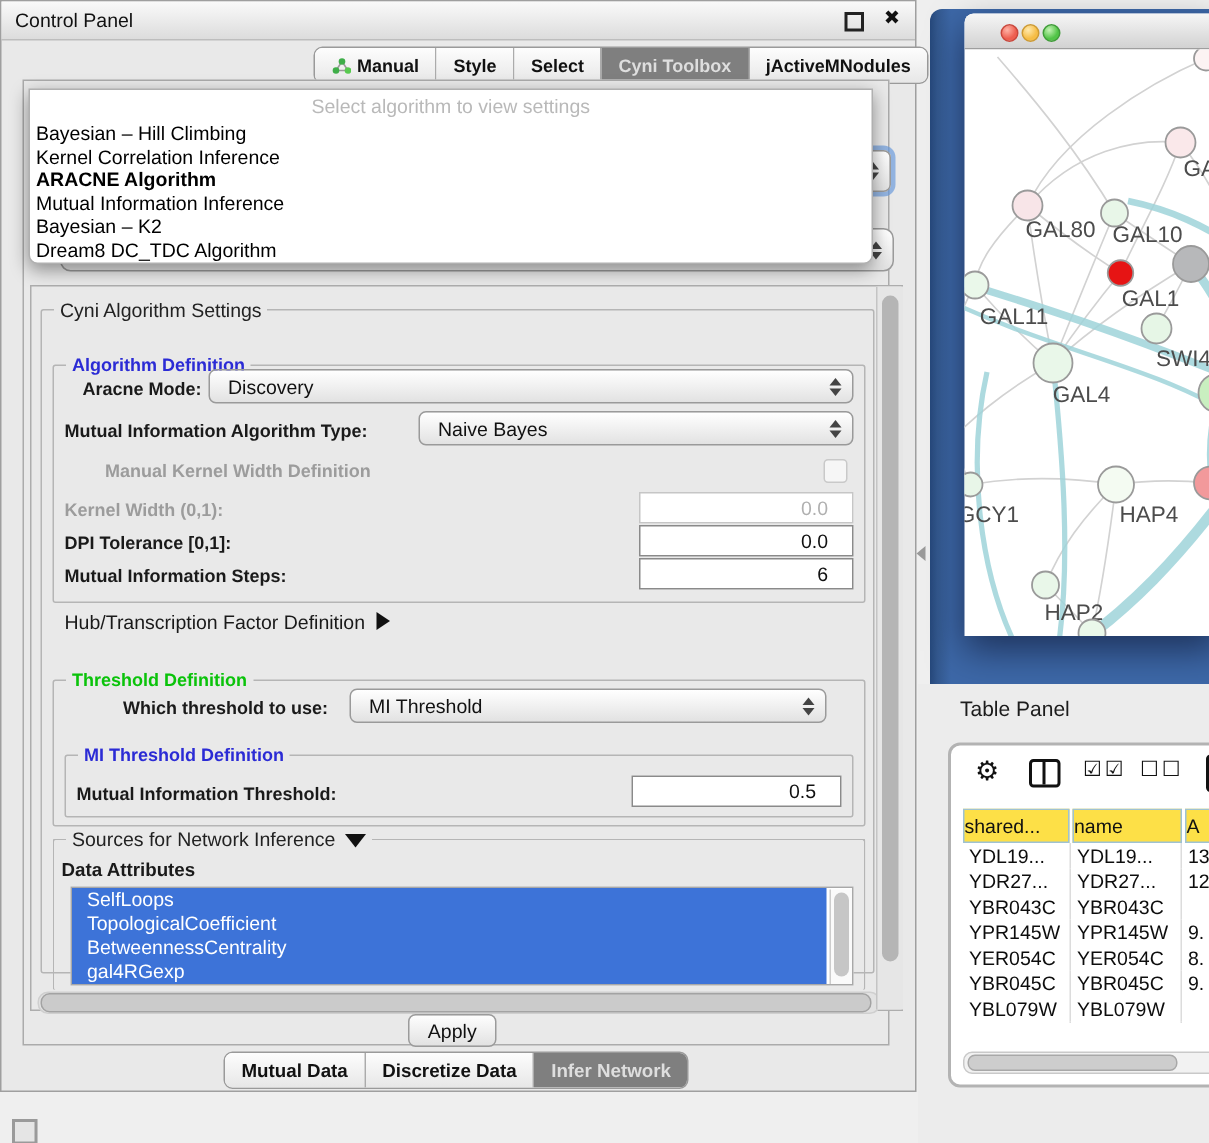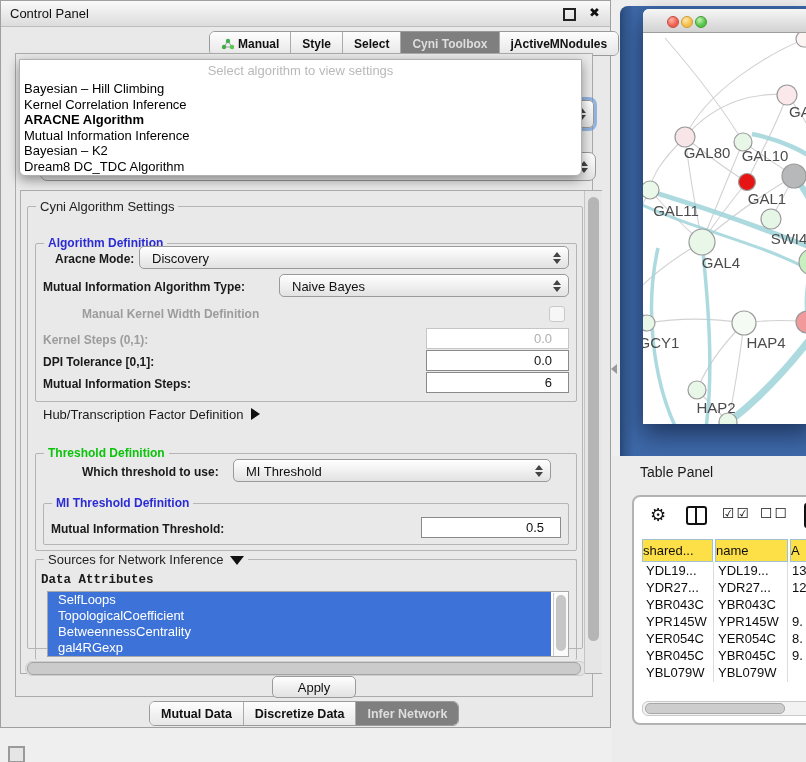--- a/index.html
+++ b/index.html
@@ -67,21 +67,21 @@
   .attr-vsb{position:absolute;left:505px;top:1px;width:15px;height:63px;background:#fafafa;border-left:1px solid #ccc;}
   .attr-vsb .th{position:absolute;left:2px;top:2px;width:10px;height:56px;background:#c6c6c6;border-radius:5px;}
   
   .hsb{position:absolute;left:4px;top:470px;width:560px;height:13px;background:#e2e2e2;
     border-radius:7px;border:1px solid #cfcfcf;}
   .hsb .th{position:absolute;left:1px;top:0px;width:552px;height:11px;background:#cbcbcb;
     border:1px solid #a3a3a3;border-radius:6px;}
   .vsb{position:absolute;left:563px;top:0;width:17px;height:482px;background:#e6e6e6;border-left:1px solid #c4c4c4;}
   .vsb .th{position:absolute;left:3px;top:6px;width:11px;height:444px;background:#b5b5b5;border-radius:6px;}
   
-  .apply-btn{position:absolute;left:270px;top:676px;width:84px;height:22px;border:1px solid #9b9b9b;
+  .apply-btn{position:absolute;left:270px;top:676px;width:59px;height:22px;border:1px solid #9b9b9b;
     border-radius:5px;background:linear-gradient(#fefefe,#e2e2e2);font-size:13px;color:#111;
     font-family:inherit;}
   .bottom-tabs{position:absolute;left:148px;top:700px;height:23px;display:flex;
     border:1px solid #9a9a9a;border-radius:6px;overflow:hidden;background:#fff;}
   
   .split-arrow{left:611px;top:364px;width:0;height:0;border-top:5px solid transparent;
     border-bottom:5px solid transparent;border-right:6px solid #9a9a9a;}
   
   .desktop{left:620px;top:6px;width:186px;height:450px;border-radius:8px 0 0 0;
     background:linear-gradient(to right,#26487b 0px,#33588e 5px,#3d68a8 14px,#3d68a8 100%);}
@@ -192,23 +192,23 @@
       <span class="lbl" style="left:34px;top:61px;">Aracne Mode:</span>
       <div class="combo" style="position:absolute;left:118px;top:55px;width:430px;height:23px;">
         <span class="cval">Discovery</span>
         <span class="stepper"></span>
       </div>
       <span class="lbl" style="left:22px;top:89px;">Mutual Information Algorithm Type:</span>
       <div class="combo" style="position:absolute;left:258px;top:83px;width:290px;height:23px;">
         <span class="cval">Naive Bayes</span>
         <span class="stepper"></span>
       </div>
-      <span class="lbl dis" style="left:32px;top:116px;padding-left:29px;">Manual Kernel Width Definition</span>
+      <span class="lbl dis" style="left:20px;top:116px;padding-left:29px;">Manual Kernel Width Definition</span>
       <span class="chk" style="left:528px;top:115px;"></span>
-      <span class="lbl dis" style="left:22px;top:142px;">Kernel Steps (0,1):</span>
+      <span class="lbl dis" style="left:22px;top:142px;">Kernel Width (0,1):</span>
       <div class="field dis" style="left:405px;top:137px;width:143px;height:21px;">0.0</div>
       <span class="lbl" style="left:22px;top:164px;">DPI Tolerance [0,1]:</span>
       <div class="field" style="left:405px;top:159px;width:143px;height:21px;">0.0</div>
       <span class="lbl" style="left:22px;top:186px;">Mutual Information Steps:</span>
       <div class="field" style="left:405px;top:181px;width:143px;height:21px;">6</div>
 
       <span class="lbl" style="left:22px;top:216px;font-weight:normal;font-size:13px;">
         <span>Hub/Transcription Factor Definition</span><span class="tri-r"></span>
       </span>
 
@@ -224,21 +224,21 @@
         <span class="g-title" style="color:#2b2bd5;">MI Threshold Definition</span>
       </div>
       <span class="lbl" style="left:30px;top:331px;">Mutual Information Threshold:</span>
       <div class="field" style="left:400px;top:326px;width:140px;height:21px;">0.5</div>
 
       <div class="group" style="left:14px;top:368px;width:540px;height:100px;border-bottom:none;">
         <span class="g-title" style="color:#222;font-weight:normal;font-size:13px;">
           <span>Sources for Network Inference</span><span class="tri-d"></span>
         </span>
       </div>
-      <span class="lbl" style="left:20px;top:382px;font-size:12.5px;font-family:Liberation Mono, monospace;">Data Attributes</span>
+      <span class="lbl" style="left:20px;top:382px;font-size:12.5px;">Data Attributes</span>
       <div class="attr-list" style="left:26px;top:400px;">
         <div id="attr-list">
             <div class="attr-item">SelfLoops</div>
             <div class="attr-item">TopologicalCoefficient</div>
             <div class="attr-item">BetweennessCentrality</div>
             <div class="attr-item">gal4RGexp</div>
           </div>
         <div class="attr-vsb">
             <div class="th"></div>
           </div>

